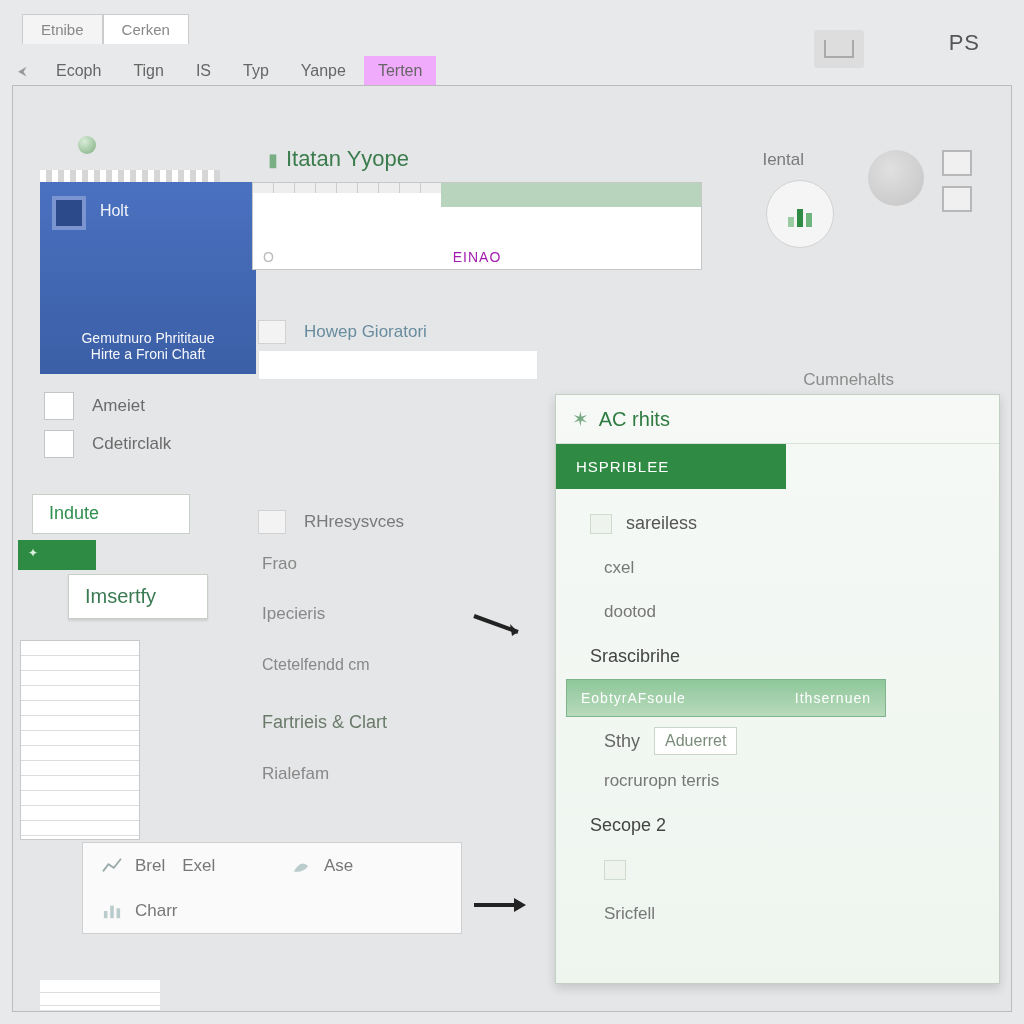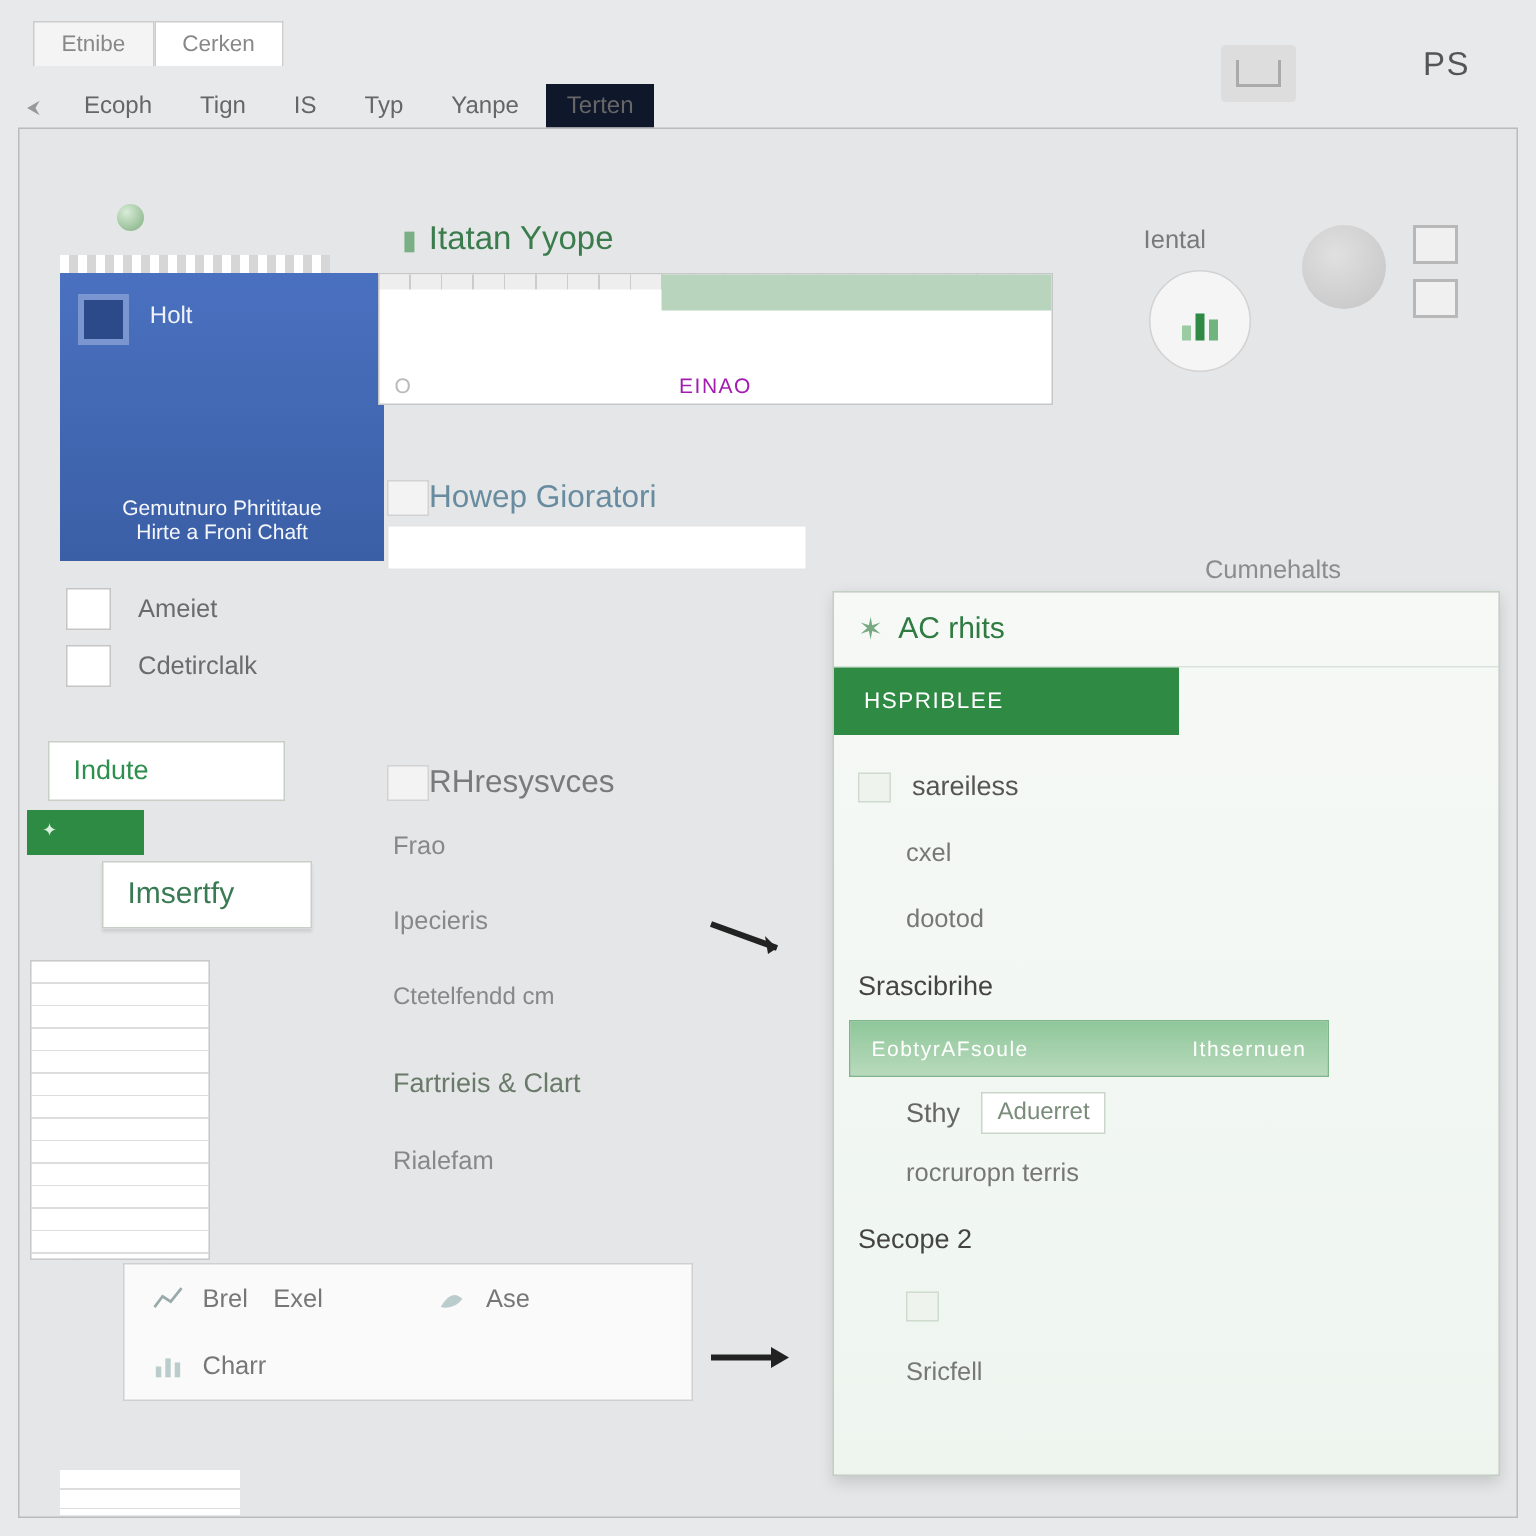--- a/index.html
+++ b/index.html
@@ -9,21 +9,21 @@
   font-family: "Segoe UI", Arial, sans-serif;
   font-size: 14px; color: #555;
   position: relative; overflow: hidden;
 }
 .top-tabs { position: absolute; top: 14px; left: 22px; display: flex; gap: 0; }
 .top-tab { padding: 6px 18px; border: 1px solid #ccc; border-bottom: none; background: #f4f4f4; color: #888; font-size: 15px; }
 .top-tab.active { background: #fff; }
 .ribbon-tabs { position: absolute; top: 56px; left: 18px; display: flex; gap: 4px; align-items: center; }
 .r-expand { width: 14px; font-size: 12px; color: #999; margin-right: 6px; }
 .ribbon-tab { padding: 6px 14px; color: #666; font-size: 16px; }
-.ribbon-tab.sel { background: #0f172a; }
+.ribbon-tab.sel { background: #f0abfc; }
 .frame { position: absolute; top: 85px; left: 12px; right: 12px; bottom: 12px; border: 1px solid #bbb; background: #e5e6e7; }
 .badge-ps { position: absolute; top: 30px; right: 44px; font-size: 22px; color: #555; letter-spacing: 1px; }
 .mini-icon { position: absolute; top: 30px; right: 160px; width: 50px; height: 38px; background: #ddd; border-radius: 3px; }
 .mini-icon::after { content:""; position:absolute; left:50%; top:50%; width:26px; height:16px; border-left:2px solid #aaa; border-right:2px solid #aaa; border-bottom:2px solid #aaa; transform:translate(-50%,-50%); }
 .sec-eatcene { position: absolute; top: 136px; left: 54px; display: flex; align-items: center; gap: 14px; flex-direction: column; }
 .dot-icon { width: 18px; height: 18px; border-radius: 50%; background: radial-gradient(circle at 35% 30%, #d8ecd8, #7fae7f); }
 .sec-eatcene span { font-size: 18px; color: #666; }
 .blue-card { position: absolute; top: 182px; left: 40px; width: 216px; height: 192px;
   background: linear-gradient(#4a71c0, #3b5fa6); color: #fff; padding: 14px 12px; }
 .blue-card .bc-icon { width: 34px; height: 34px; background: #2c4a8a; box-shadow: inset 0 0 0 4px #7a95d0; margin-bottom: 14px; display:inline-block; }
@@ -54,42 +54,42 @@
 .round-chart .bars span:nth-child(2){height:18px;}
 .round-chart .bars span:nth-child(3){height:14px;background:#6fb57e;}
 .sq-a { position: absolute; right: 52px; top: 150px; width: 30px; height: 26px; border: 2px solid #b8b8b8; background:#f0f0f0; }
 .sq-b { position: absolute; right: 52px; top: 186px; width: 30px; height: 26px; border: 2px solid #b8b8b8; background:#f0f0f0; }
 .gray-ball { position: absolute; right: 100px; top: 150px; width: 56px; height: 56px; border-radius: 50%; background: radial-gradient(circle at 40% 35%, #e0e0e0, #c4c4c4); }
 .preview-box { position: absolute; top: 182px; left: 252px; width: 450px; height: 88px; border: 1px solid #c7c7c7; background: #fff; }
 .preview-box .pv-fill { position:absolute; top:0; right:0; height:24px; width:260px; background:#b8d4bd; }
 .preview-box .pv-label1 { position:absolute; bottom:4px; left:10px; color:#bbb; font-size:14px; }
 .preview-box .pv-label2 { position:absolute; bottom:4px; left:50%; transform:translateX(-50%); color:#a21caf; font-size:14px; letter-spacing:1px; }
 .pv-ruler { position:absolute; top:0; left:0; right:0; height:10px; background:repeating-linear-gradient(90deg,#eee 0 20px,#ccc 20px 21px);}
-.row-item { position: absolute; left: 258px; display:flex; align-items:center; color:#7a7a7a; font-size:21px; }
+.row-item { position: absolute; left: 258px; display:flex; align-items:center; gap:18px; color:#7a7a7a; font-size:17px; }
 .row-item .ri-ico { width:28px; height:24px; background:#f2f3f2; border:1px solid #d2d2d2; }
 .ri-hgoratori { top: 320px; color:#688c9f; }
 .ri-rhresvres { top: 510px; }
 .txt-frao { position:absolute; top: 554px; left: 262px; color:#888; font-size:17px; }
 .txt-ipeciens { position:absolute; top: 604px; left: 262px; color:#888; font-size:17px; }
 .txt-ctetefendd { position:absolute; top: 656px; left: 262px; color:#888; font-size:16px; }
 .txt-fartiois { position:absolute; top: 712px; left: 262px; color:#6a7a6a; font-size:18px; }
 .txt-rialeram { position:absolute; top: 764px; left: 262px; color:#888; font-size:17px; }
 .whitestrip { position:absolute; top:350px; left:258px; width:280px; height:30px; background:#fff; border:1px solid #e4e4e4;}
 .cumhats { position:absolute; top: 370px; right: 130px; color:#8c8c8c; font-size:17px; }
 .arrow { position:absolute; }
 .arrow svg { width: 60px; height: 30px; }
 .arrow1 { top: 610px; left: 470px; }
 .arrow2 { top: 890px; left: 470px; }
 
 .panel { position:absolute; top: 394px; left: 555px; width: 445px; height: 590px; background: linear-gradient(#f6f9f6,#eef5ef); border:1px solid #c4cfc4; box-shadow: 0 4px 10px rgba(0,0,0,.15); }
 .panel-title { display:flex; align-items:center; gap:10px; padding: 12px 16px; color:#2f7b42; font-size:20px; border-bottom:1px solid #d8e3d8;}
 .panel-title .pt-ico { color:#77aa82; }
 .panel-bar { background:#2f8b44; color:#fff; font-size:15px; padding:14px 20px; width: 230px; letter-spacing:1px; }
 .panel-list { padding: 12px 0; }
-.p-item { display:flex; align-items:center; gap:14px; padding: 12px 16px; font-size:18px; color:#555; }
+.p-item { display:flex; align-items:center; gap:14px; padding: 12px 34px; font-size:18px; color:#555; }
 .p-item .pi-ico { width:22px; height:20px; background:#eef3ee; border:1px solid #cfdbcf; }
 .p-item.sub { padding-left: 48px; font-size:17px; color:#777;}
 .p-item.hi { background: linear-gradient(#8fc79a,#b8dabc); color:#fff; border:1px solid #7fb58a; width: 320px; margin-left:10px; justify-content:space-between; font-size:14px; letter-spacing:1px; padding:10px 14px;}
 .p-inline { display:flex; gap:14px; padding: 10px 22px 4px 48px; align-items:center;}
 .p-inline .chip { border:1px solid #c9d6c9; background:#fff; padding:4px 10px; color:#7a8c7a; font-size:16px;}
 .p-inline .lbl { color:#666; font-size:18px;}
 </style>
 </head>
 <body>
 

